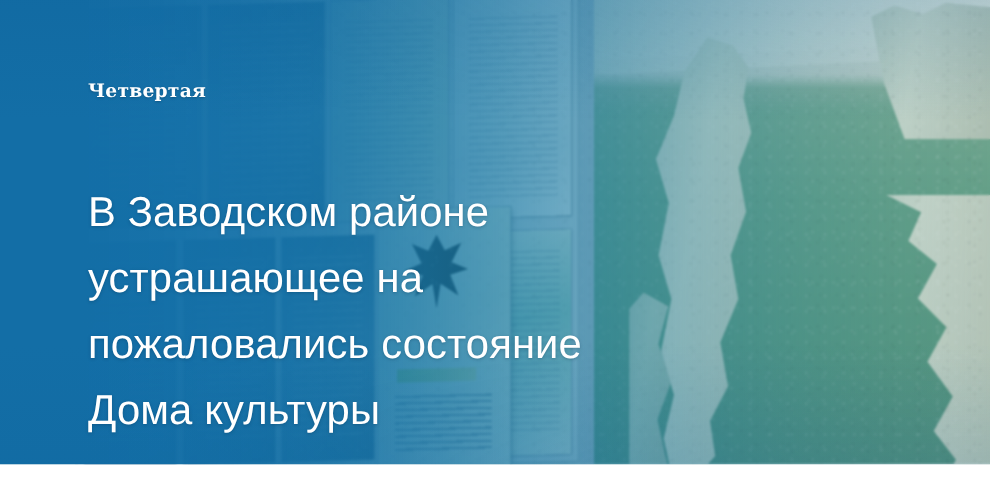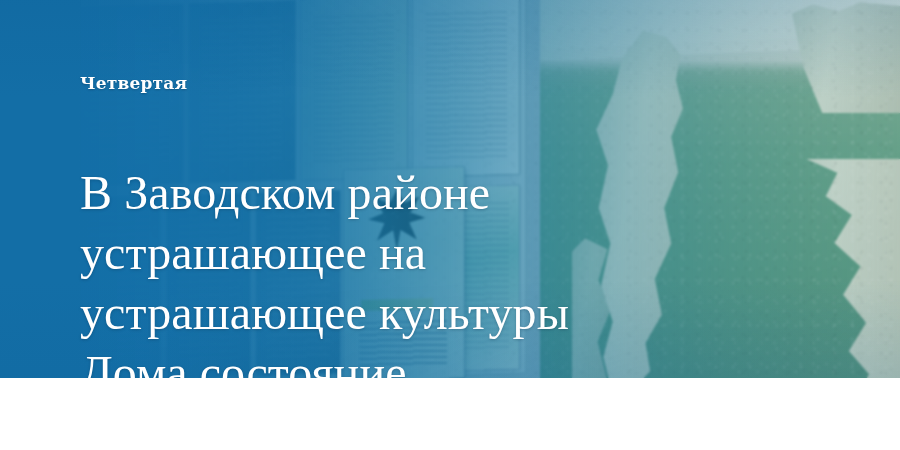--- a/index.html
+++ b/index.html
@@ -4,21 +4,21 @@
 <title>Четвертая Власть</title>
 <style>
   html, body {
     margin: 0;
     padding: 0;
     background: #ffffff;
   }
   #card {
     position: relative;
     width: 900px;
-    height: 378px;
+    height: 422px;
     overflow: hidden;
     font-family: "Liberation Serif", "DejaVu Serif", serif;
     background: #2e7a70;
     user-select: none;
   }
 
   
   .layer { position: absolute; inset: 0; }
 
   
@@ -202,22 +202,22 @@
     letter-spacing: .2px;
     text-shadow: 0 1px 2px rgba(0,40,70,.35);
   }
   #brand div { display: block; }
 
   #headline {
     position: absolute;
     left: 80px; top: 163px;
     width: 640px;
     color: #ffffff;
-    font-family: Liberation Serif, serif;
-    font-size: 48px;
+    font-family: Liberation Sans, sans-serif;
+    font-size: 38px;
     line-height: 60px;
     letter-spacing: .1px;
     text-shadow: 0 1px 3px rgba(0,35,60,.28);
   }
   #headline .hl-line { display: block; white-space: nowrap; }
 </style>
 </head>
 <body>
 
 <div id="card">
@@ -265,17 +265,17 @@
   <div class="layer" id="tint"></div>
   <div class="layer" id="tint-v"></div>
 
   <div id="brand">
     <div>Четвертая</div>
   </div>
 
   <div id="headline">
     <span class="hl-line">В Заводском районе</span>
     <span class="hl-line">устрашающее на</span>
-    <span class="hl-line">устрашающее культуры</span>
-    <span class="hl-line">Дома состояние</span>
+    <span class="hl-line">пожаловались состояние</span>
+    <span class="hl-line">Дома культуры</span>
   </div>
 
 </div>
 
 </body></html>

